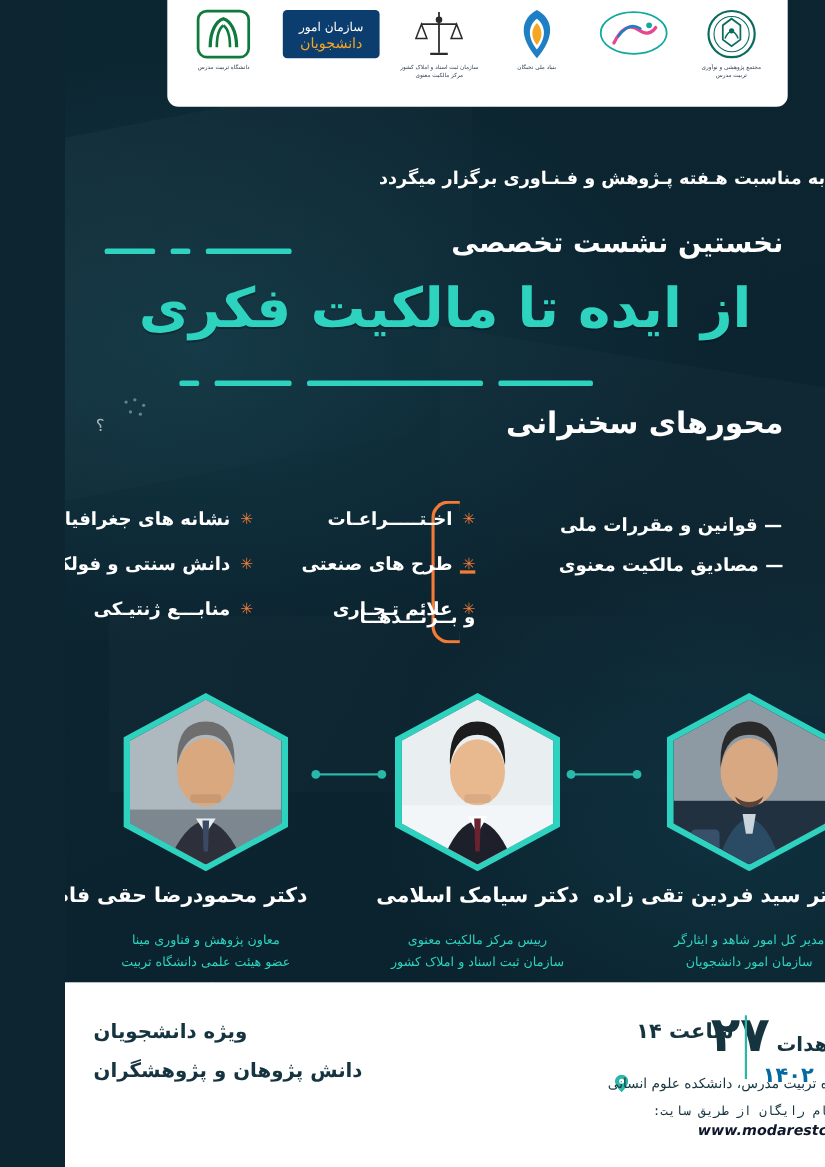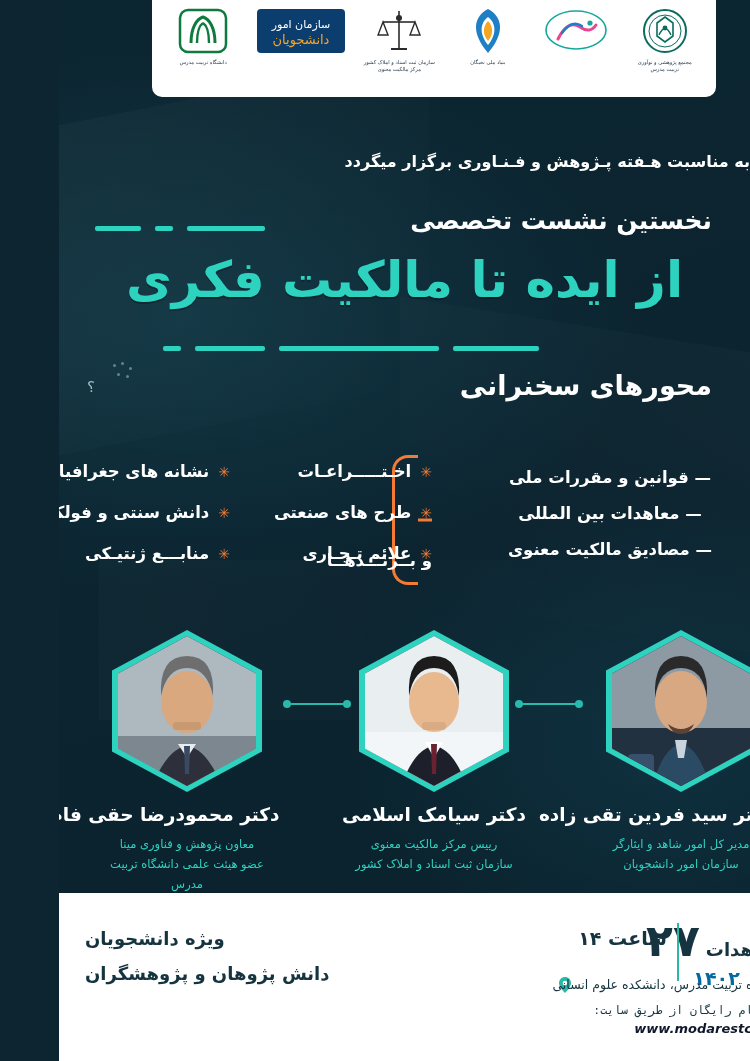--- a/index.html
+++ b/index.html
@@ -130,21 +130,21 @@
     clip-path: polygon(50% 0%, 100% 25%, 100% 75%, 50% 100%, 0% 75%, 0% 25%);
     background: #2ed3c0;
   }
   .hex-inner {
     position: absolute; inset: 6px;
     clip-path: polygon(50% 0%, 100% 25%, 100% 75%, 50% 100%, 0% 75%, 0% 25%);
     overflow: hidden; background: #123;
   }
   .portrait { position: absolute; inset: 0; }
   .sp-name { margin-top: 12px; color: #ffffff; font-size: 18.5px; font-weight: bold; white-space: nowrap; }
-  .sp-role { margin-top: 9px; color: #2ed3c0; font-size: 11.5px; line-height: 1.75; }
+  .sp-role { margin-top: 19px; color: #2ed3c0; font-size: 11.5px; line-height: 1.75; }
 
   
   .footer {
     position: absolute; left: 0; bottom: 0; width: 750px; height: 168px;
     background: #ffffff;
   }
   .footer::before {
     content: ""; position: absolute; top: 0; left: 0; width: 100%; height: 168px;
     background: linear-gradient(180deg, #ffffff 0%, #ffffff 100%);
     clip-path: polygon(0 22px, 100% 0, 100% 100%, 0 100%);
@@ -278,21 +278,20 @@
       <i style="left:16px;top:5px"></i>
     <i style="left:4px;top:11px"></i>
       <i style="left:13px;top:13px"></i>
   </div>
   <div class="smallmark">؟</div>
 
   <div class="axes-title">محورهای سخنرانی</div>
 
   <div class="axes-list">
     <div class="item">— قوانین و مقررات ملی</div>
-    <div class="item">— معاهدات بین المللی</div>
     <div class="item">— مصادیق مالکیت معنوی</div>
   </div>
 
   <div class="brace"></div>
 
   <div class="col mid">
     <div class="row">
       <span class="star">✳</span>
       <span>اخـتـــــراعـات</span>
     </div>

